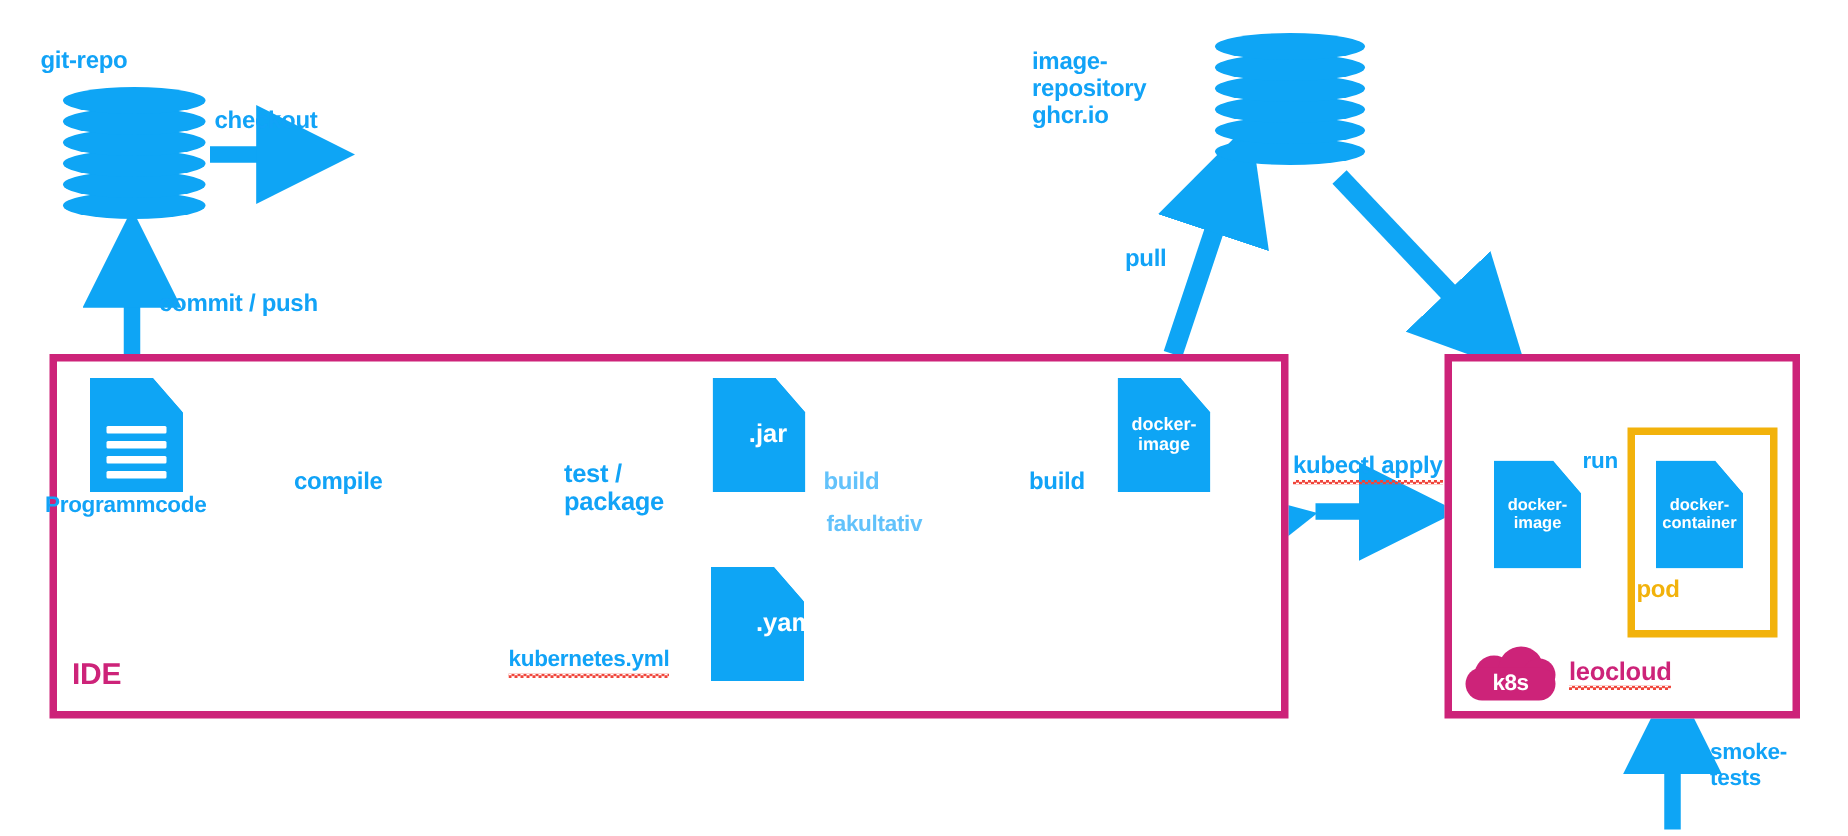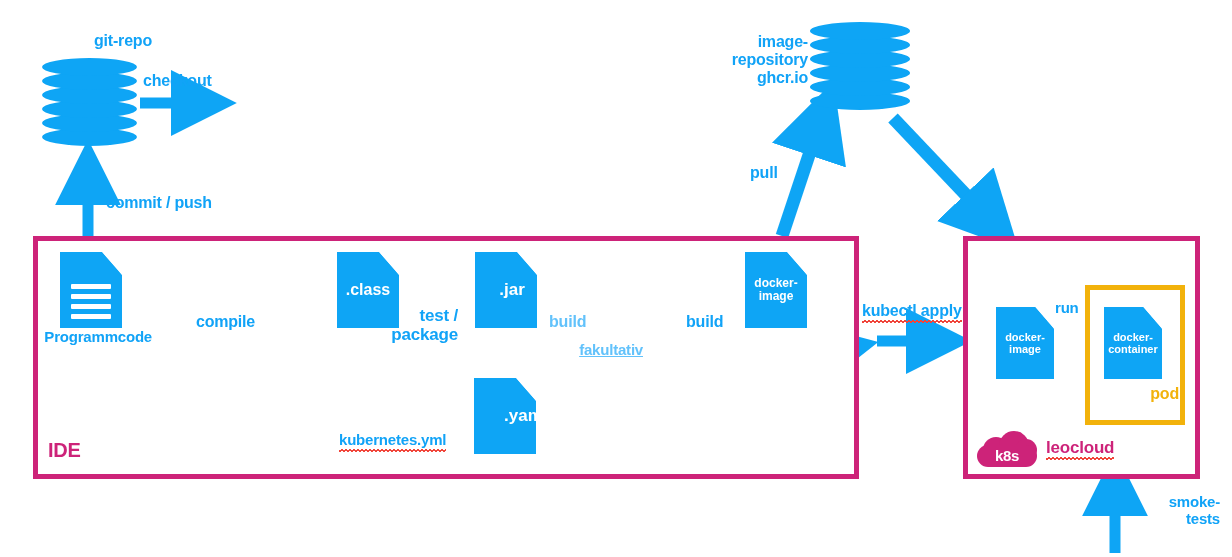--- a/index.html
+++ b/index.html
@@ -16,21 +16,21 @@
     position:absolute;
     font-weight:bold;
     color:#11a3f7;
     line-height:1.12;
     white-space:pre-line;
     letter-spacing:-0.2px;
   }
   .lbl.light{color:#62c2fb;}
   .lbl.magenta{color:#cd2379;}
   .lbl.amber{color:#f2b20b;}
-  .lbl.center{text-align:right;}
+  .lbl.center{text-align:left;}
 
   
   .squig{
     position:relative;
     display:inline-block;
   }
   .squig::after{
     content:"";
     position:absolute;
     left:0;right:0;bottom:-3px;
@@ -231,25 +231,20 @@
     <div class="fold"></div>
     <div class="rules">
       <i></i>
         <i></i>
         <i></i>
         <i></i>
     </div>
   </div>
   <div class="lbl center" style="left:30px;top:329px;width:122px;font-size:15px;">Programmcode</div>
 
-  <div class="file" style="left:337px;top:252px;width:62px;height:76px;">
-    <div class="sheet"></div>
-    <div class="fold"></div>
-    <div class="ftext" style="font-size:16px;">.class</div>
-  </div>
 
   <div class="file" style="left:475px;top:252px;width:62px;height:76px;">
     <div class="sheet"></div>
     <div class="fold"></div>
     <div class="ftext" style="font-size:17px;margin-left:12px;">.jar</div>
   </div>
 
 
   <div class="file" style="left:745px;top:252px;width:62px;height:76px;">
     <div class="sheet"></div>
@@ -284,21 +279,21 @@
 
   <div class="lbl" style="left:196px;top:313px;font-size:16px;">compile</div>
 
   <div class="lbl center" style="left:376px;top:306px;width:82px;font-size:17px;">test /
 package</div>
 
   <div class="lbl light" style="left:549px;top:313px;font-size:16px;">build</div>
 
   <div class="lbl" style="left:686px;top:313px;font-size:16px;">build</div>
 
-  <div class="lbl light center" style="left:551px;top:342px;width:92px;font-size:15px;text-decoration:underline;">fakultativ</div>
+  <div class="lbl light center" style="left:551px;top:342px;width:92px;font-size:15px;">fakultativ</div>
 
   <div class="lbl" style="left:750px;top:164px;font-size:16px;">pull</div>
 
   <div class="lbl" style="left:1055px;top:300px;font-size:15px;">run</div>
 
   <div class="lbl center" style="left:1140px;top:494px;width:80px;font-size:15px;">smoke-
 tests</div>
 
   <div class="lbl" style="left:862px;top:302px;font-size:16px;white-space:nowrap;">
     <span class="squig">kubectl apply</span>

